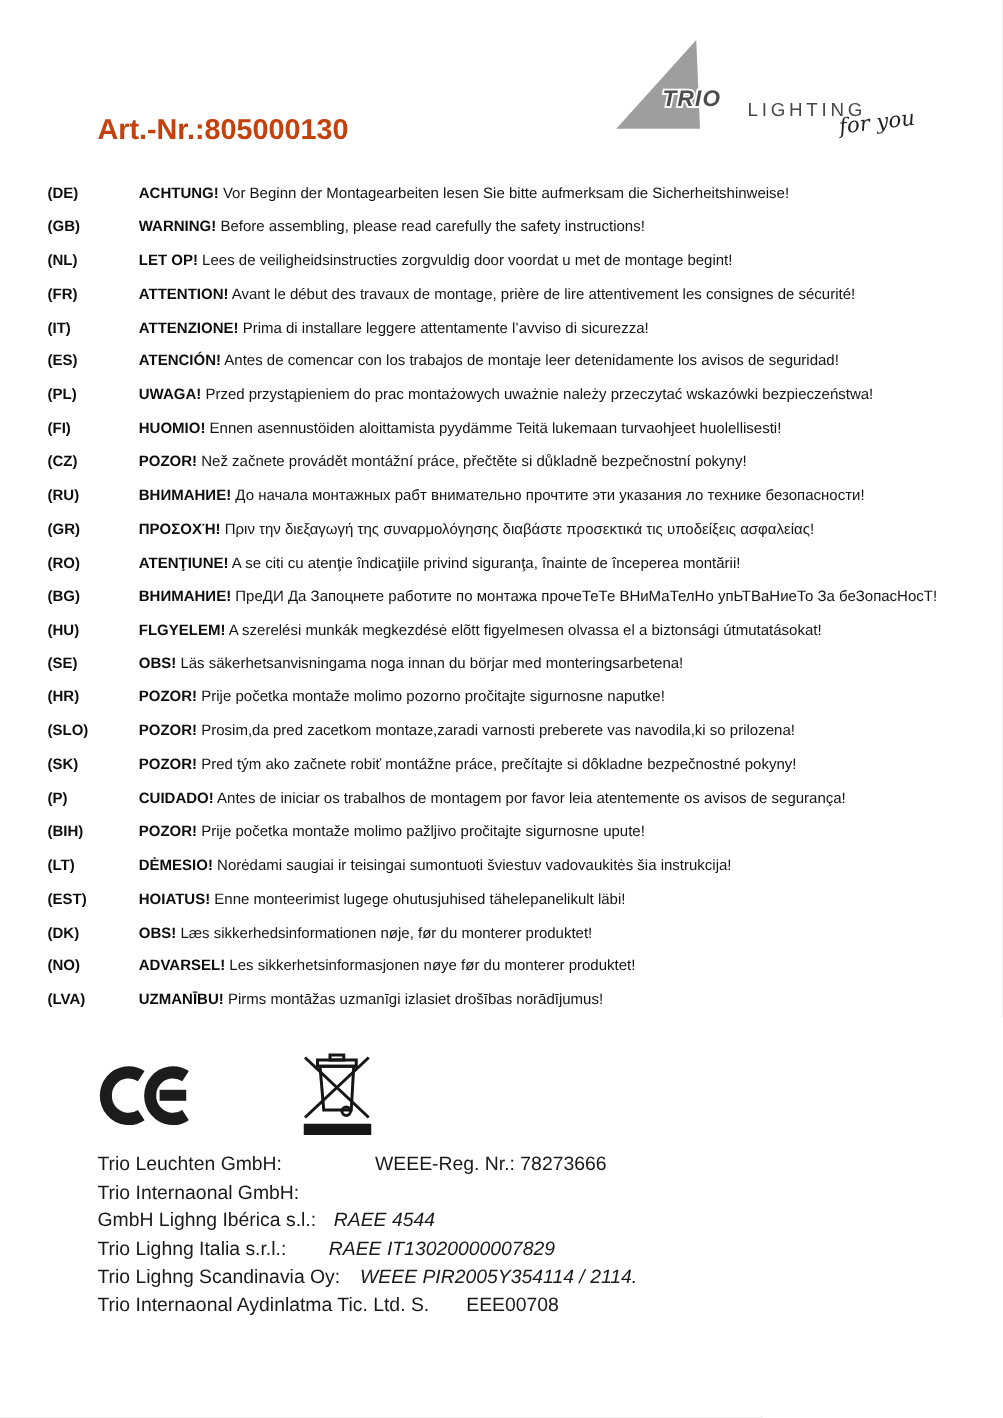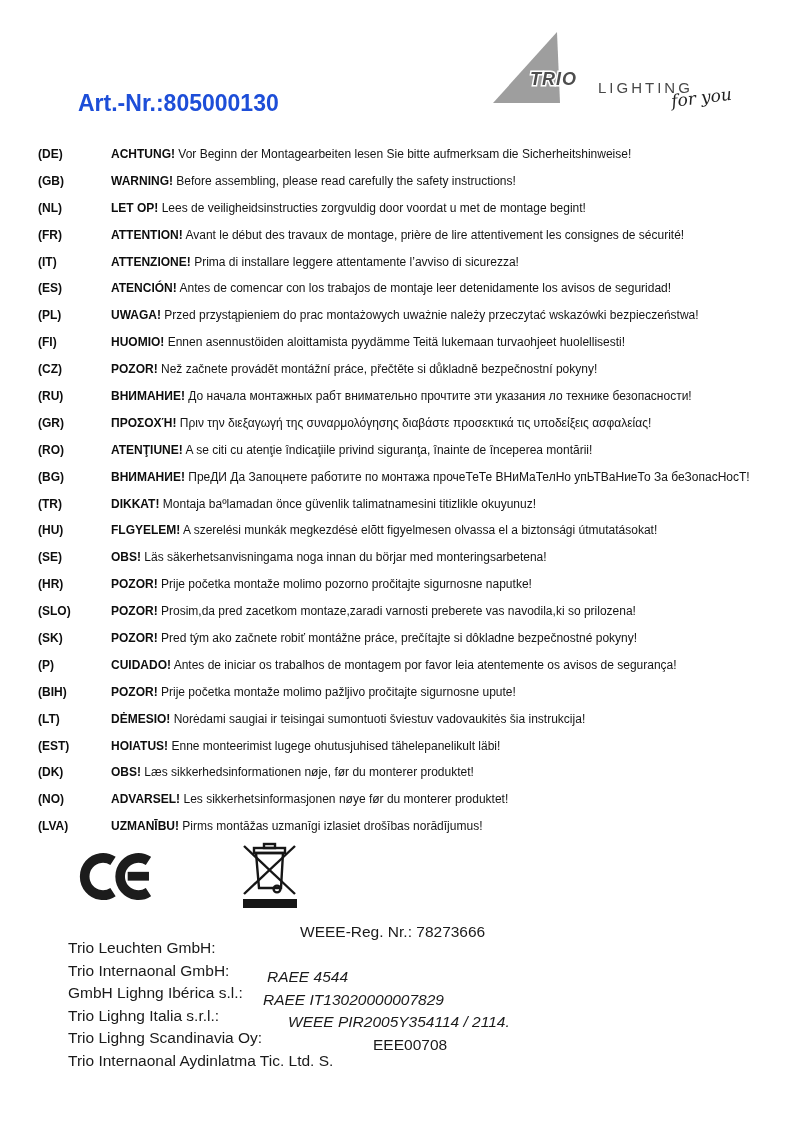--- a/index.html
+++ b/index.html
@@ -3,33 +3,33 @@
 <meta charset="utf-8">
 <style>
   html,body { margin:0; padding:0; background:#e8e8e8; }
   .page {
     position:relative; width:802px; height:1134px; background:#ffffff;
     font-family:"Liberation Sans", sans-serif; color:#111; overflow:hidden;
     margin:0 auto;
   }
   .title {
     position:absolute; left:78px; top:90px;
-    font-size:23px; font-weight:bold; color:#1d4ed8;
+    font-size:23px; font-weight:bold; color:#c2410c;
   }
   .logo { position:absolute; left:488px; top:26px; width:245px; height:92px; }
   .warnings { position:absolute; left:0; top:141px; width:802px; }
   .warning-row { position:relative; height:26.9px; line-height:26.9px; font-size:12px; white-space:nowrap; }
   .warning-row .code { position:absolute; left:38px; font-weight:bold; color:#0d0d0d; }
   .warning-row .msg  { position:absolute; left:111px; color:#141414; }
   .warning-row .msg b { color:#0d0d0d; }
   .ce-mark  { position:absolute; left:75px;  top:848px; }
   .weee-bin { position:absolute; left:241px; top:840px; }
   .companies { position:absolute; left:0; top:921px; width:802px; }
   .company-row { position:relative; height:22.5px; line-height:22.5px; font-size:15.5px; color:#1a1a1a; white-space:nowrap; }
-  .company-row .label { position:absolute; left:68px;margin-top:16px; }
+  .company-row .label { position:absolute; left:78px; }
   .company-row .value { position:absolute;text-align:center; }
   .company-row .value.italic { font-style:italic; }
 </style>
 </head>
 <body>
 
 <div class="page">
 
   <div class="title">Art.-Nr.:805000130</div>
 
@@ -85,24 +85,20 @@
         <span class="code">(GR)</span>
         <span class="msg"><b>ΠΡΟΣΟΧΉ!</b> <span>Πριν την διεξαγωγή της συναρμολόγησης διαβάστε προσεκτικά τις υποδείξεις ασφαλείας!</span></span>
       </div>
       <div class="warning-row">
         <span class="code">(RO)</span>
         <span class="msg"><b>ATENŢIUNE!</b> <span>A se citi cu atenţie îndicaţiile privind siguranţa, înainte de începerea montării!</span></span>
       </div>
       <div class="warning-row">
         <span class="code">(BG)</span>
         <span class="msg"><b>ВНИМАНИЕ!</b> <span>ПреДИ Да Запоцнете работите по монтажа прочеТеТе ВНиМаТелНо упЬТВаНиеТо За беЗопасНосТ!</span></span>
-      </div>
-      <div class="warning-row">
-        <span class="code">(TR)</span>
-        <span class="msg"><b>DIKKAT!</b> <span>Montaja baºlamadan önce güvenlik talimatnamesini titizlikle okuyunuz!</span></span>
       </div>
       <div class="warning-row">
         <span class="code">(HU)</span>
         <span class="msg"><b>FLGYELEM!</b> <span>A szerelési munkák megkezdésė elõtt figyelmesen olvassa el a biztonsági útmutatásokat!</span></span>
       </div>
       <div class="warning-row">
         <span class="code">(SE)</span>
         <span class="msg"><b>OBS!</b> <span>Läs säkerhetsanvisningama noga innan du börjar med monteringsarbetena!</span></span>
       </div>
       <div class="warning-row">

